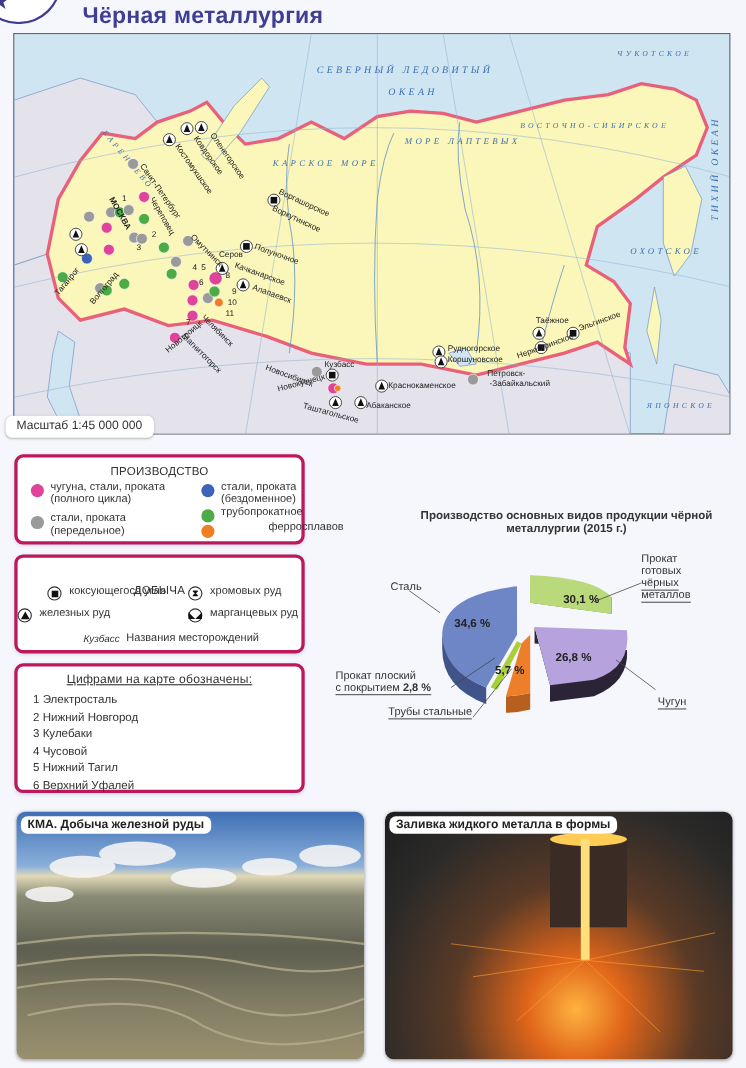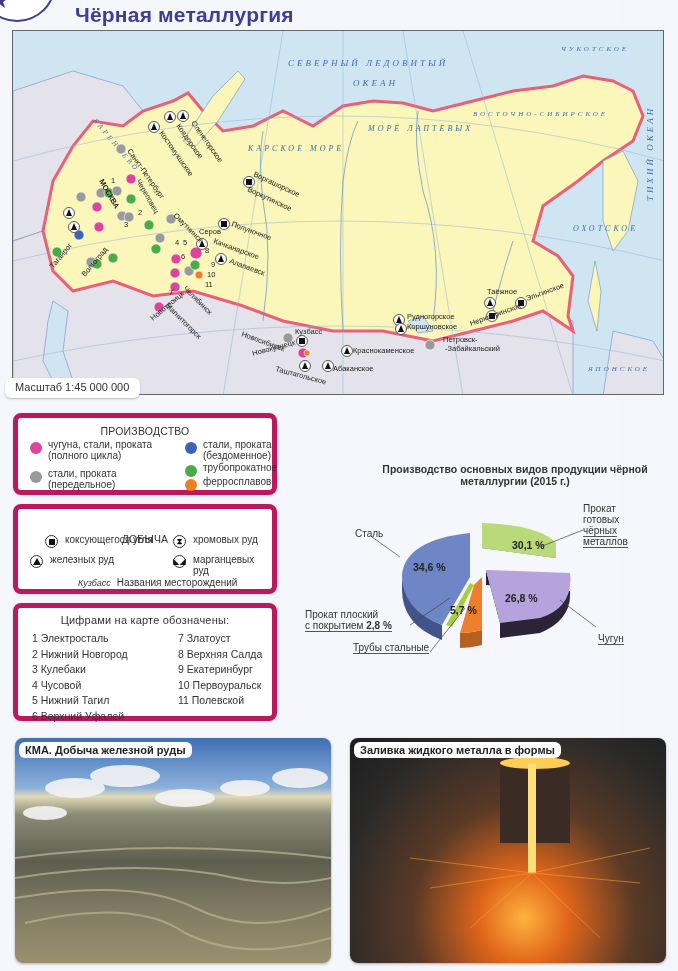--- a/index.html
+++ b/index.html
@@ -10,21 +10,21 @@
   .badge { position: absolute; left: -22px; top: -40px; width: 78px; height: 62px; border-radius: 0 0 40px 40px; border: 2px solid #3f3d8f; border-top: none; background: #fff; }
   .badge-star { position: absolute; left: 10px; top: 30px; color: #3b3a8c; font-size: 22px; line-height: 1; }
   .page-title { position: absolute; left: 75px; top: 3px; font-size: 21px; font-weight: bold; color: #3f3e94; letter-spacing: 0.2px; }
 
   
   .map { position: absolute; left: 12px; top: 30px; width: 652px; height: 365px; border: 1px solid #666; background: #cfe6f2; overflow: hidden; }
   .map svg { position: absolute; left: 0; top: 0; }
   .scale-box { position: absolute; left: 5px; top: 378px; width: 135px; height: 20px; background: #fff; border-radius: 6px; box-shadow: 0 1px 2px rgba(0,0,0,0.25); font-size: 11px; padding: 3px 0 0 10px; color: #333; }
 
   
-  .panel { position: absolute; background: #fff; border: 5px solid #be185d; border-radius: 8px; box-shadow: 0 1px 3px rgba(60,70,120,0.15); }
+  .panel { position: absolute; background: #fff; border: 3px solid #be185d; border-radius: 8px; box-shadow: 0 1px 3px rgba(60,70,120,0.15); }
   .panel-title { text-align: center; font-size: 10.5px; color: #333; letter-spacing: 0.2px; }
   .prod { left: 13px; top: 413px; width: 264px; height: 82px; }
   .dob { left: 13px; top: 504px; width: 264px; height: 90px; }
   .nums { left: 13px; top: 603px; width: 264px; height: 118px; }
 
   .leg-item { position: absolute; display: flex; align-items: flex-start; font-size: 10px; line-height: 10.5px; color: #333; }
   .dot { width: 12px; height: 12px; border-radius: 50%; margin-right: 6px; flex: none; margin-top: 2px; }
   .sym { width: 13px; height: 13px; border-radius: 50%; border: 1.2px solid #333; background: #fff; margin-right: 7px; flex: none; display: flex; align-items: center; justify-content: center; }
   .sym-sq { width: 6px; height: 6px; background: #111; }
   .sym-tri { width: 0; height: 0; border-left: 4px solid transparent; border-right: 4px solid transparent; border-bottom: 7px solid #111; }
@@ -242,74 +242,67 @@
       <span><span>стали, проката</span><br><span>(передельное)</span></span>
     </div>
     <div class="leg-item" style="left:167px; top:22px;">
       <span class="dot" style="background:#3d63b8;"></span>
       <span><span>стали, проката</span><br><span>(бездоменное)</span></span>
     </div>
     <div class="leg-item" style="left:167px; top:45px;">
       <span class="dot" style="background:#4cab45;"></span>
       <span>трубопрокатное</span>
     </div>
-    <div class="leg-item" style="left:167px; top:59px;">
+    <div class="leg-item" style="left:167px; top:59px;gap:43px;">
       <span class="dot" style="background:#ee7f22;"></span>
       <span>ферросплавов</span>
     </div>
   </div>
 
   <div class="panel dob">
     <div class="panel-title" style="margin-top:24px;">ДОБЫЧА</div>
     <div class="leg-item" style="left:12px; top:26px;margin-left:15px;">
       <span class="sym">
           <span class="sym-sq"></span>
         </span>
       <span>коксующегося угля</span>
     </div>
     <div class="leg-item" style="left:155px; top:26px;">
       <span class="sym">
           <span class="sym-hg">⧗</span>
         </span>
       <span>хромовых руд</span>
     </div>
-    <div class="leg-item" style="left:12px; top:46px;text-align:right;">
+    <div class="leg-item" style="left:0; top:46px;text-align:right;">
       <span class="sym">
           <span class="sym-tri"></span>
         </span>
       <span>железных руд</span>
     </div>
     <div class="leg-item" style="left:155px; top:46px;">
       <span class="sym">
           <span class="sym-mn">◣◢</span>
         </span>
       <span>марганцевых руд</span>
     </div>
     <div class="leg-item" style="left:60px; top:69px;">
       <span style="font-style:italic; font-size:9px; margin-right:6px;">Кузбасс</span>
       <span>Названия месторождений</span>
     </div>
   </div>
 
   <div class="panel nums">
-    <div class="panel-title" style="margin-top:6px; font-size:11px;">Цифрами на карте обозначены:</div>
+    <div class="panel-title" style="margin-top:6px; font-size:11px;text-decoration:underline;">Цифрами на карте обозначены:</div>
     <div class="num-list" style="left:14px; top:23px;">
       <div>1 Электросталь</div>
       <div>2 Нижний Новгород</div>
       <div>3 Кулебаки</div>
       <div>4 Чусовой</div>
       <div>5 Нижний Тагил</div>
       <div>6 Верхний Уфалей</div>
-    </div>
-    <div class="num-list" style="left:160px; top:23px;">
-      <div>7 Златоуст</div>
-      <div>8 Верхняя Салда</div>
-      <div>9 Екатеринбург</div>
-      <div>10 Первоуральск</div>
-      <div>11 Полевской</div>
     </div>
   </div>
 
   <div class="chart-title">Производство основных видов продукции чёрной металлургии (2015 г.)</div>
   <svg style="position:absolute; left:390px; top:515px;" width="200" height="140" viewBox="0 0 200 140">
 
     <path d="M12,60 Q14,95 52,110 L52,125 Q12,110 12,75 Z" fill="#41548a"></path>
     <path d="M92,18 L92,33 L166,43 L166,28 Z" fill="#3c4a1e"></path>
     <path d="M96,55 L96,70 L180,76 Q182,105 150,118 L110,123 L110,108 Z" fill="#2a2436"></path>
     <path d="M70,118 Q80,118 92,115 L92,130 Q80,133 70,133 Z" fill="#b65f1e"></path>

